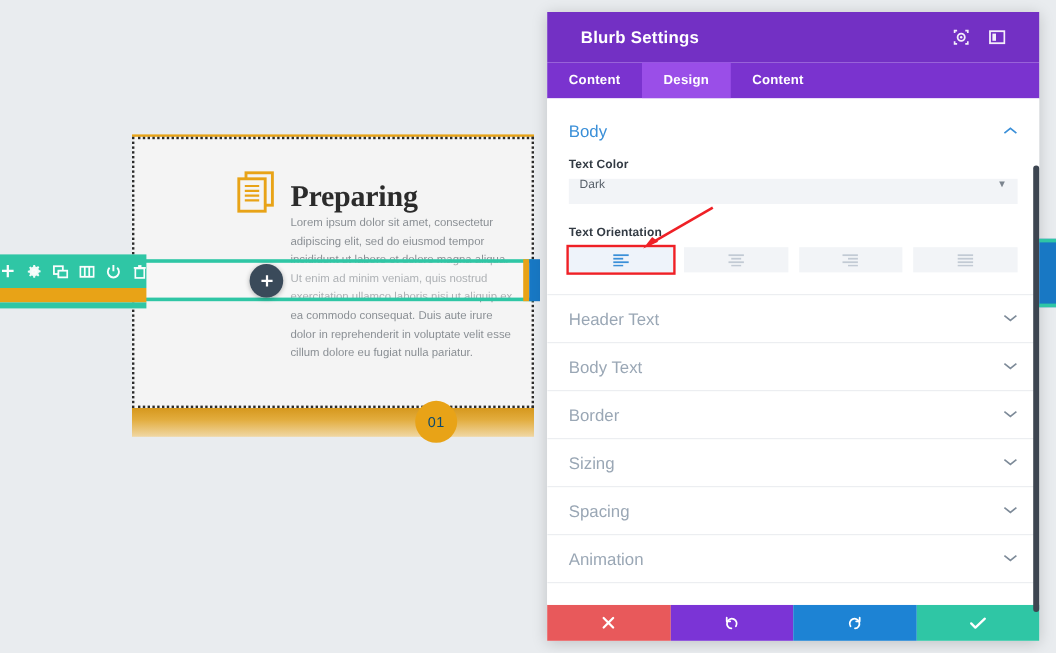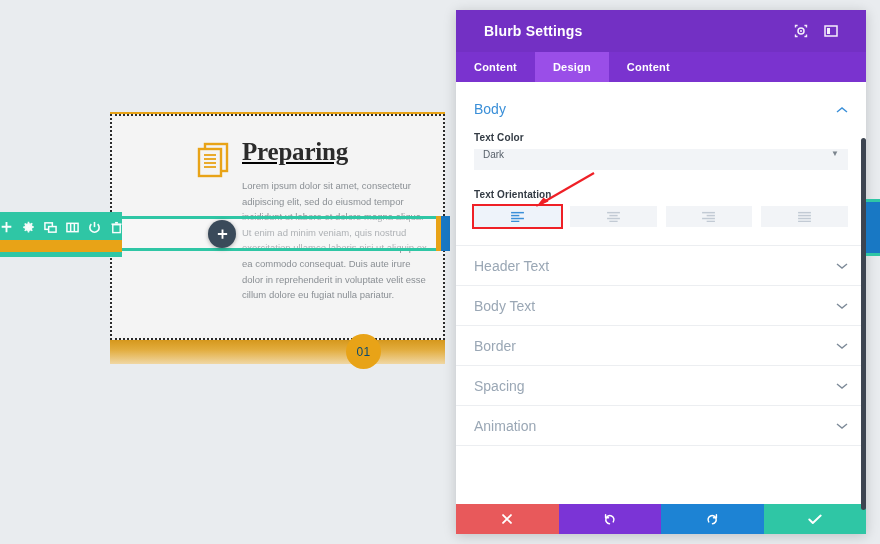--- a/index.html
+++ b/index.html
@@ -18,21 +18,21 @@
     position: absolute; left: 110px; top: 114px; width: 335px; height: 226px;
     background: #f4f4f4;
     border: 2px dotted #2b2b2b;
   }
   .module-top-bar {
     position: absolute; left: 110px; top: 112px; width: 335px; height: 3px;
     background: #e8a317;
   }
   .module-inner { position: absolute; left: 0; top: 0; right: 0; bottom: 0; padding: 18px 22px 0 22px; }
 
-  .blurb-head { display: flex; align-items: flex-start; gap: 12px; margin-left: 62px; text-decoration: underline; }
+  .blurb-head { display: flex; align-items: flex-end; gap: 12px; margin-left: 62px; }
   .doc-icon { width: 34px; height: 38px; flex: 0 0 auto; margin-top: 6px; }
   .blurb-title {
     font-family: "Liberation Serif", serif;
     font-size: 25px; font-weight: 700; color: #2b2b2b;
     letter-spacing: -0.2px; line-height: 1.1; padding-top: 4px;
   }
   .blurb-body {
     margin-left: 108px;
     font-size: 9.5px; line-height: 15.6px; color: #8a8f94;
     width: 190px;
@@ -331,20 +331,28 @@
         </div>
         <div class="acc-row">
           <span class="acc-title">Border</span>
           <span class="acc-caret">
             <svg viewBox="0 0 12 8" width="12" height="8">
                 <path d="M1 2l5 4 5-4" fill="none" stroke="#7e8b99" stroke-width="1.4"></path>
               </svg>
           </span>
         </div>
         <div class="acc-row">
+          <span class="acc-title">Sizing</span>
+          <span class="acc-caret">
+            <svg viewBox="0 0 12 8" width="12" height="8">
+                <path d="M1 2l5 4 5-4" fill="none" stroke="#7e8b99" stroke-width="1.4"></path>
+              </svg>
+          </span>
+        </div>
+        <div class="acc-row">
           <span class="acc-title">Spacing</span>
           <span class="acc-caret">
             <svg viewBox="0 0 12 8" width="12" height="8">
                 <path d="M1 2l5 4 5-4" fill="none" stroke="#7e8b99" stroke-width="1.4"></path>
               </svg>
           </span>
         </div>
         <div class="acc-row">
           <span class="acc-title">Animation</span>
           <span class="acc-caret">

